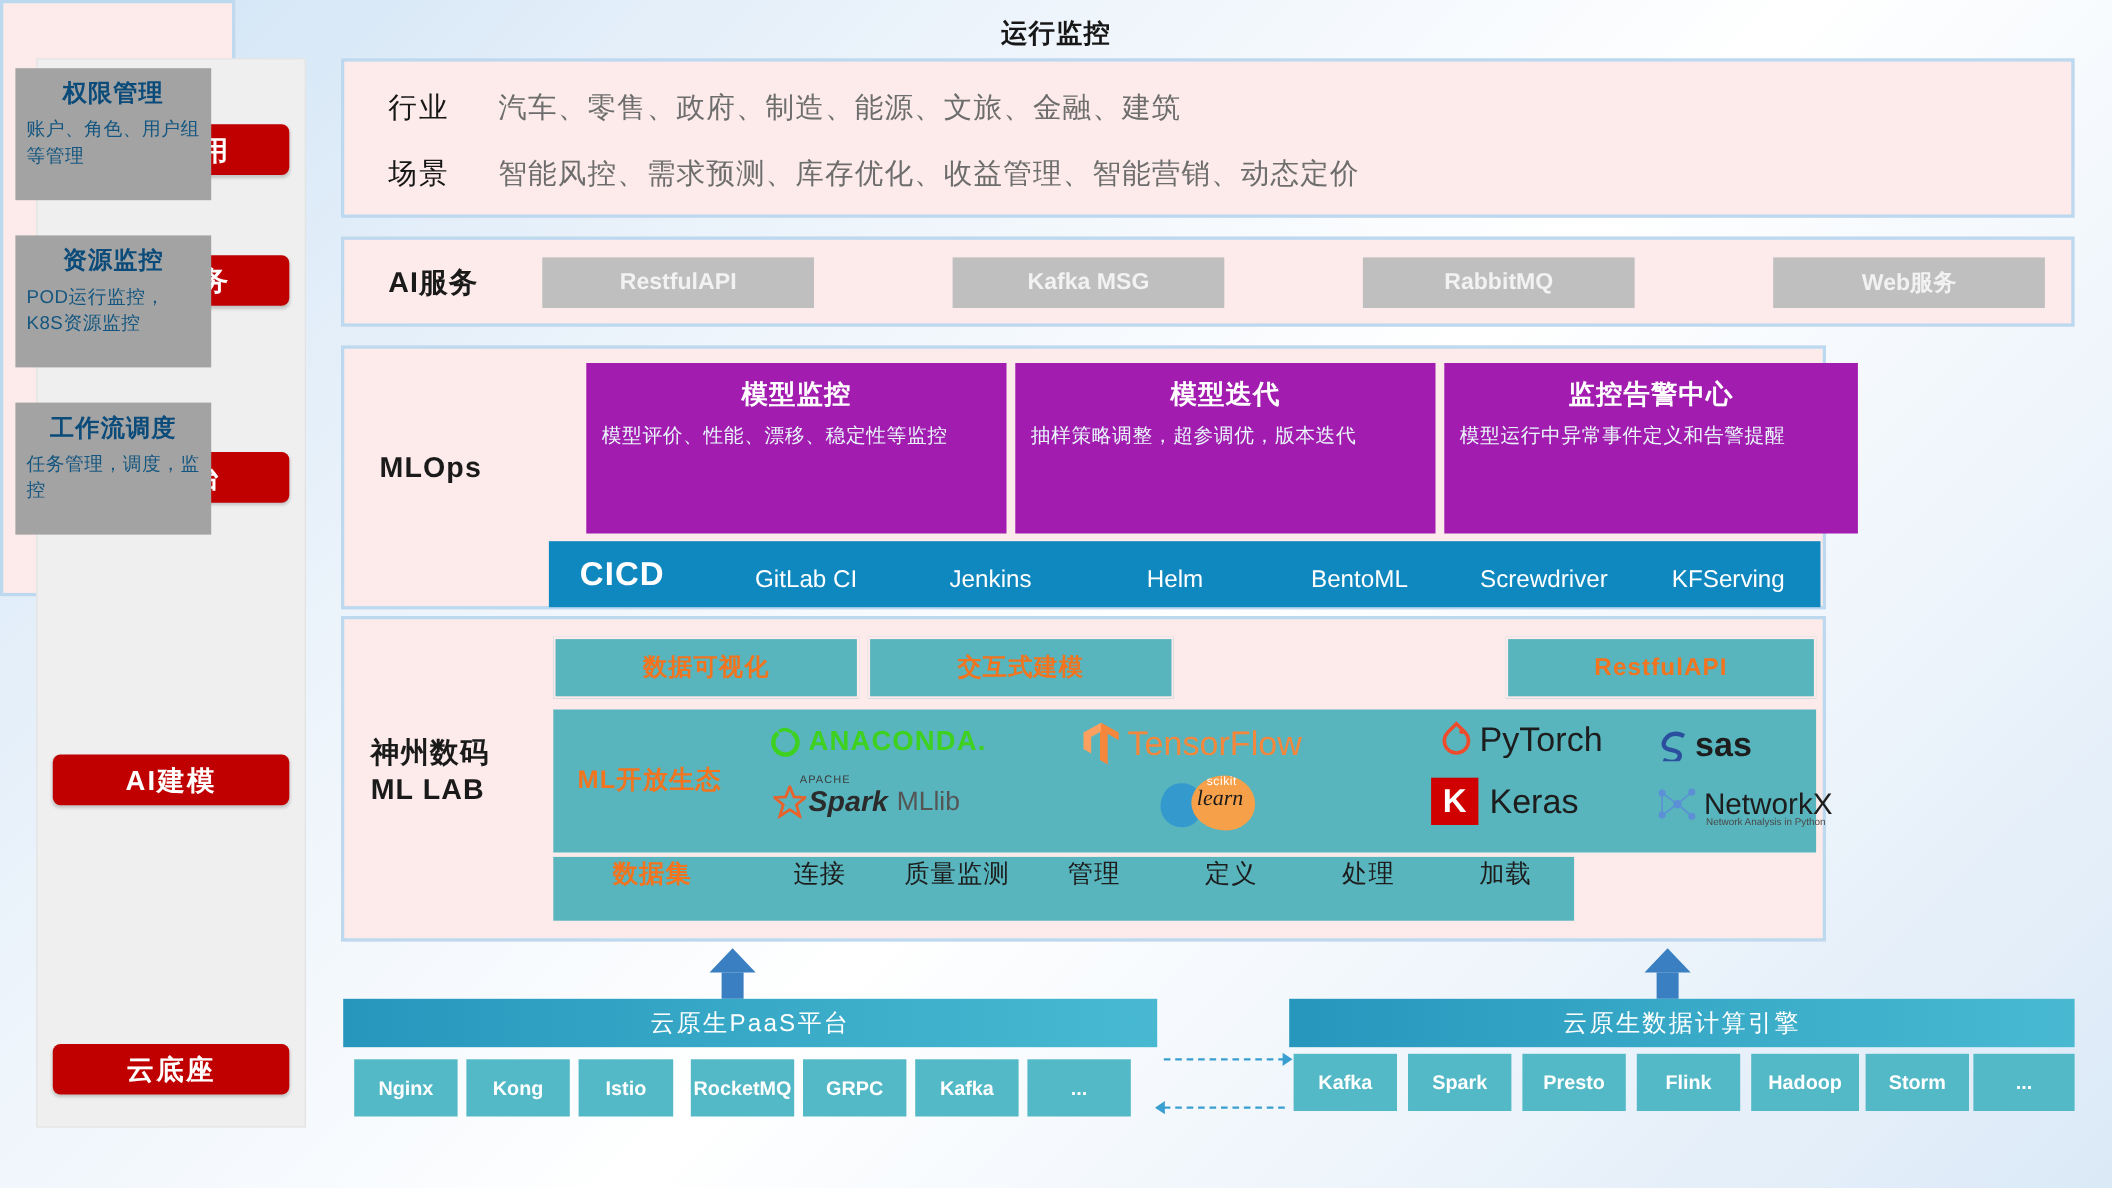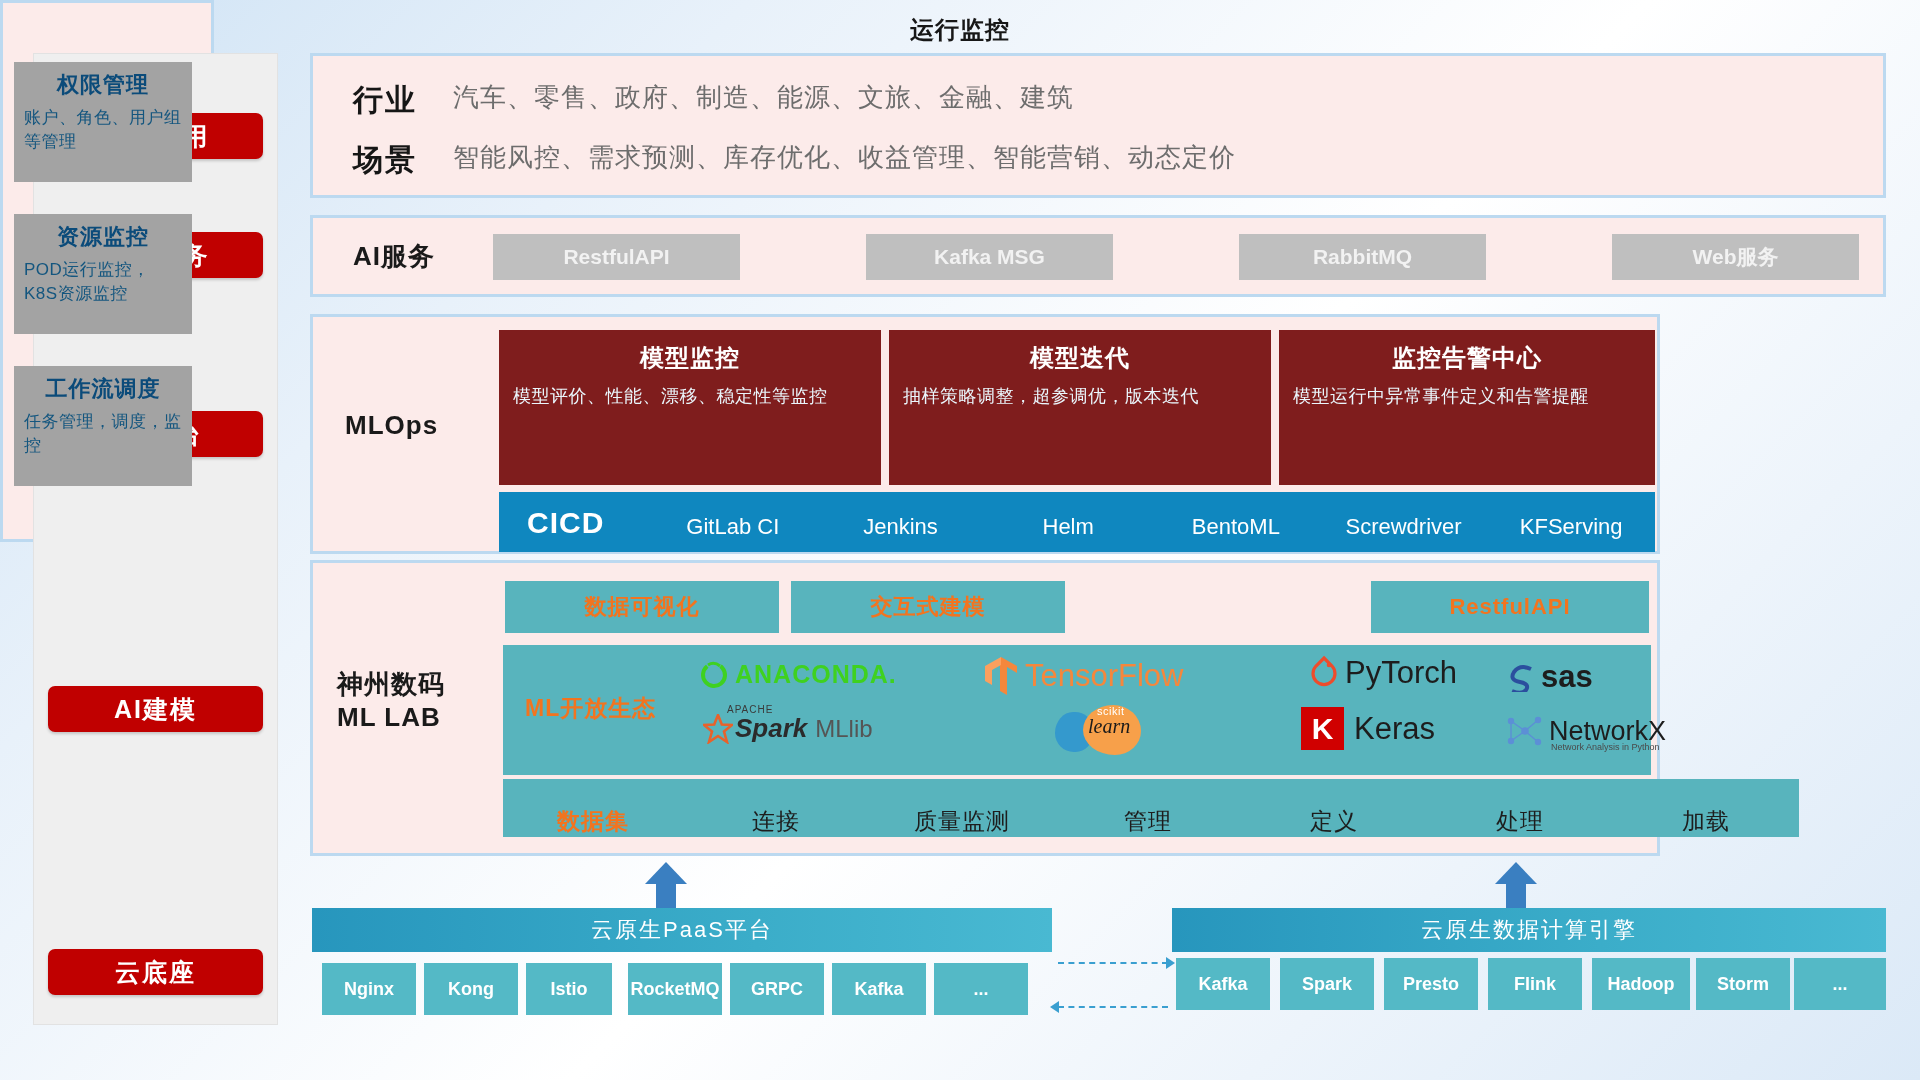--- a/index.html
+++ b/index.html
@@ -40,33 +40,33 @@
   #band-ml    { top:314px; width:1350px; height:240px; }
   #band-model { top:560px; width:1350px; height:296px; }
   #band-right { top:314px; left:1672px; width:214px; height:542px; background:#fcebea; border:3px solid #bcd9f0; }
 
   .row-label {
     position:absolute; font-weight:bold; color:#1a1a1a;
     font-size:26px; letter-spacing:1px; white-space:pre-line; line-height:1.25;
   }
 
   
-  .app-key { position:absolute; left:40px; font-weight:bold; font-size:30px; color:#161616; letter-spacing:2px;}
+  .app-key { position:absolute; left:40px; font-weight:normal; font-size:26px; color:#161616; letter-spacing:2px;}
   .app-val { position:absolute; left:140px; font-size:26px; color:#6d6d6d; letter-spacing:1px; white-space:nowrap;}
 
   
   .svc-chip {
     position:absolute; top:16px; height:46px; background:#bfbfbf;
     display:flex; align-items:center; justify-content:center;
     color:#f2f2f2; font-weight:bold; font-size:21px;
   }
 
   
   .ml-card {
-    position:absolute; background:#7f1d1d; color:#fff; padding:12px 14px 10px 14px;
+    position:absolute; background:#a21caf; color:#fff; padding:12px 14px 10px 14px;margin-left:34px;
   }
   .ml-card .t {
     font-size:24px; font-weight:bold; text-align:center; letter-spacing:1px; margin-bottom:10px;
   }
   .ml-card .d {
     font-size:18px; line-height:1.42; color:#eaf6fc; letter-spacing:0.5px;
   }
   .cicd-bar {
     position:absolute; background:#0f87bf; color:#fff; display:flex; align-items:flex-start;
     overflow:hidden;
@@ -85,22 +85,22 @@
     color:#f2741f; font-weight:bold; font-size:22px; letter-spacing:1px;
     border:2px solid #fcebea;
   }
   .eco-box {
     position:absolute; left:190px; top:82px; width:1148px; height:130px; background:#58b4bd;
   }
   .eco-label {
     position:absolute; left:22px; top:48px; color:#f2741f; font-weight:bold; font-size:23px; letter-spacing:1px;
   }
   .ds-bar {
-    position:absolute; left:190px; top:216px; width:1296px; height:58px; background:#58b4bd;
-    display:flex; align-items:flex-end;
+    position:absolute; left:190px; top:216px; width:928px; height:58px; background:#58b4bd;
+    display:flex; align-items:flex-start;
   }
   .ds-bar .ds-first { flex:0 0 180px; text-align:center; color:#f2741f; font-weight:bold; font-size:23px; letter-spacing:1px;}
   .ds-bar .ds-item { flex:1 1 0; text-align:center; color:#1d1d1d; font-size:23px; letter-spacing:1px;}
 
   
   .rm-title {
     position:absolute; left:0; top:14px; width:100%; text-align:center;
     font-size:24px; font-weight:bold; color:#171717; letter-spacing:1px;
   }
   .rm-card {

